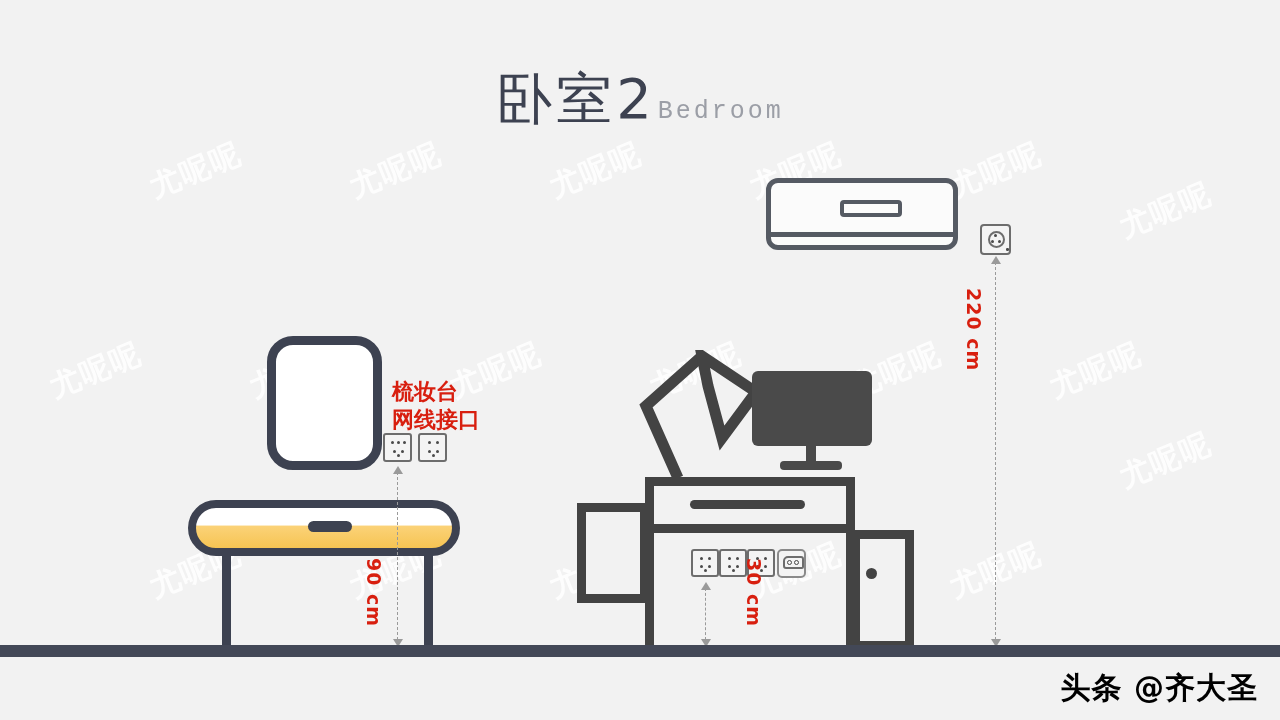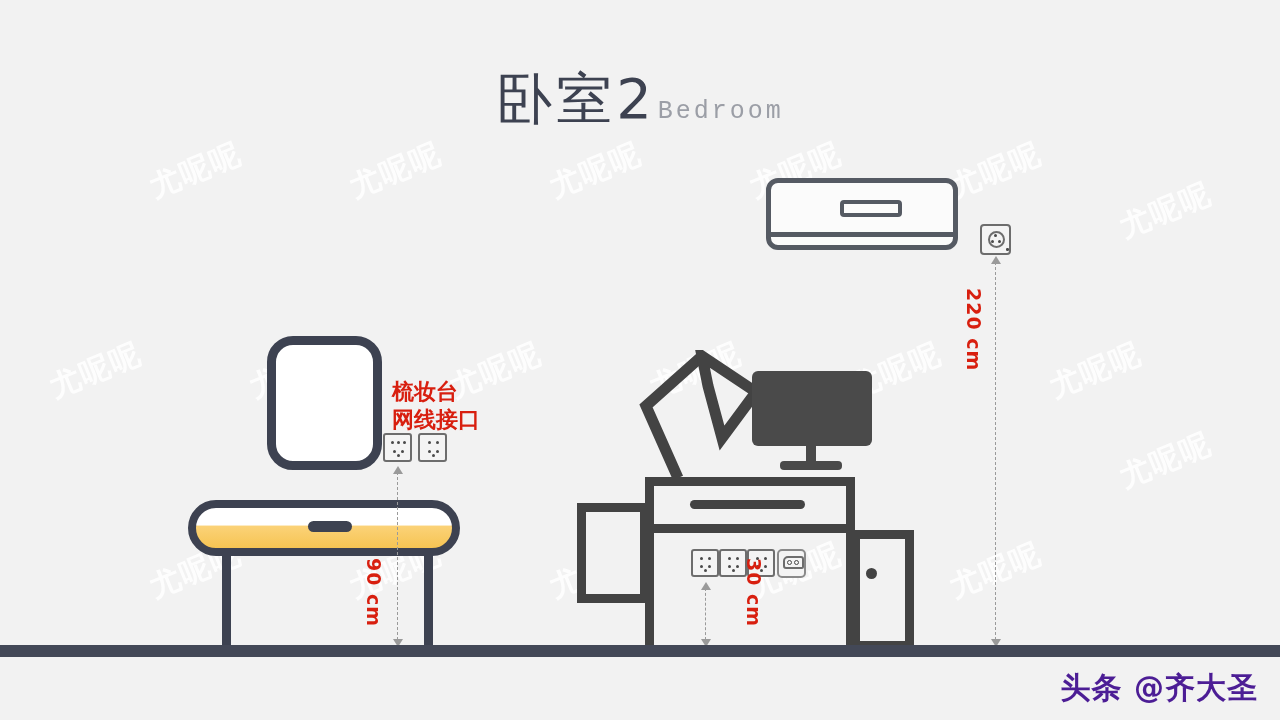--- a/index.html
+++ b/index.html
@@ -39,21 +39,21 @@
   
   #floor{
     position:absolute;left:0;top:645px;width:1280px;height:12px;
     background:#434857;
   }
   #footer-band{
     position:absolute;left:0;top:657px;width:1280px;height:63px;background:#f2f2f2;
   }
   #credit{
     position:absolute;right:22px;top:668px;
-    font-size:30px;font-weight:700;color:#4c1d95;letter-spacing:1px;
+    font-size:30px;font-weight:700;color:#000000;letter-spacing:1px;
     font-family:"DejaVu Sans","Liberation Sans",sans-serif;
     white-space:nowrap;
   }
 
   
   .red-label{
     position:absolute;color:#d81f0f;font-weight:700;
     font-family:"DejaVu Sans","Liberation Sans",sans-serif;
     white-space:nowrap;line-height:1.25;
   }

